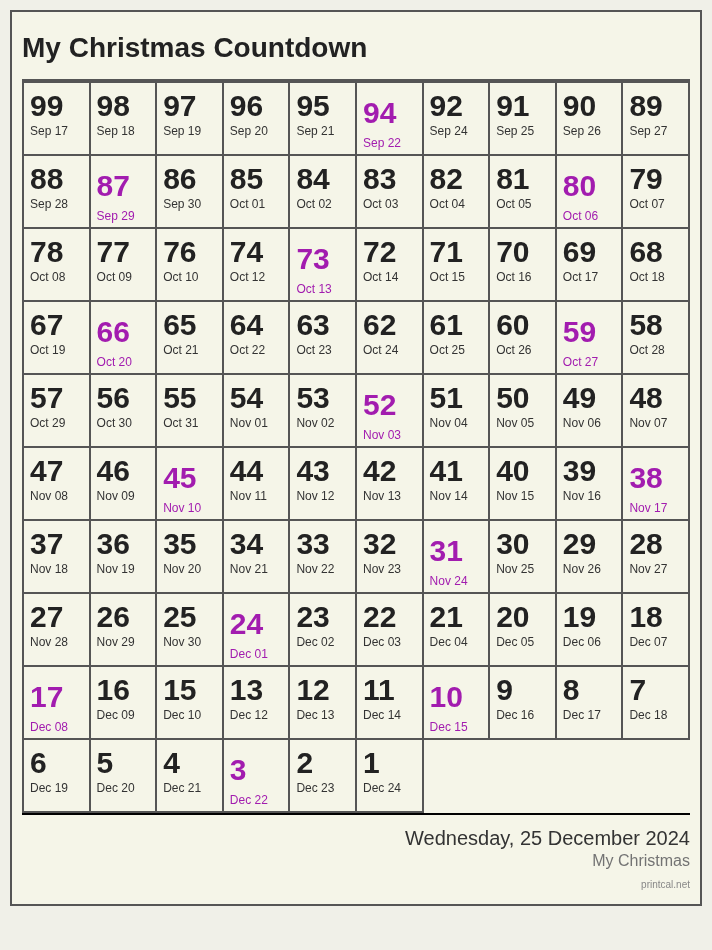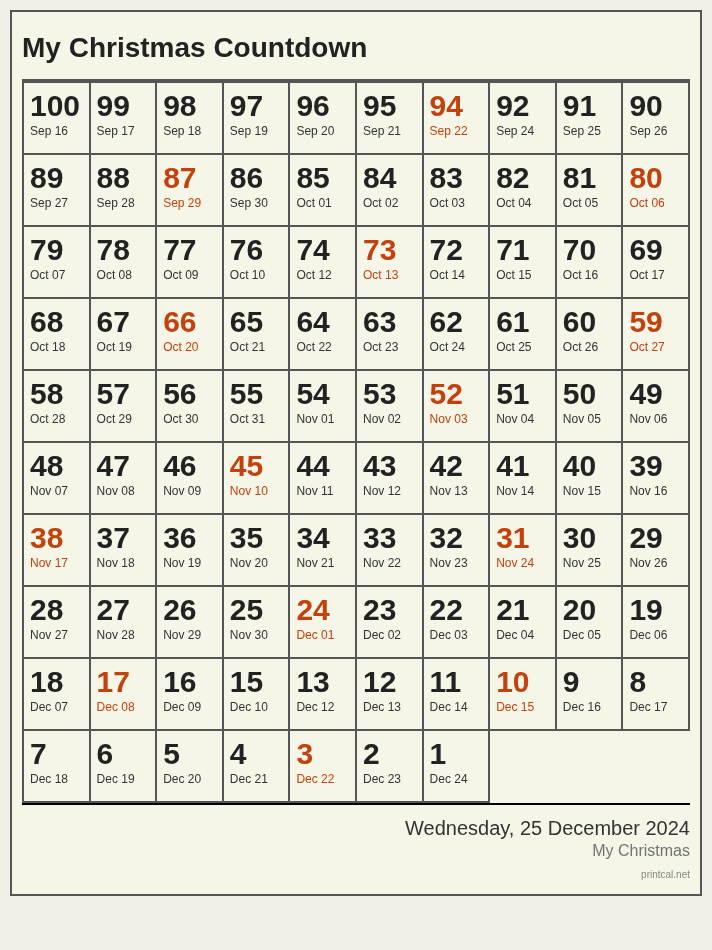--- a/index.html
+++ b/index.html
@@ -47,21 +47,22 @@
       color: #222;
       line-height: 1.1;
     }
     .cell-date {
       font-size: 12px;
       color: #333;
       margin-top: 2px;
     }
     .cell.red .cell-number,
     .cell.red .cell-date {
-      color: #c2410c;
+      color: #a21caf;
+      margin-top: 7px;
     }
     .footer {
       text-align: right;
       padding: 12px 0 4px 0;
       border-top: 2px solid #000000;
     }
     .footer-main {
       font-size: 20px;
       color: #333;
     }
@@ -75,24 +76,20 @@
       color: #888;
       margin-top: 9px;
     }
   </style>
 </head>
 <body>
 
 <div class="calendar-container">
   <div class="calendar-title">My Christmas Countdown</div>
   <div class="grid" id="grid">
-      <div class="cell">
-        <div class="cell-number">100</div>
-        <div class="cell-date">Sep 16</div>
-      </div>
       <div class="cell">
         <div class="cell-number">99</div>
         <div class="cell-date">Sep 17</div>
       </div>
       <div class="cell">
         <div class="cell-number">98</div>
         <div class="cell-date">Sep 18</div>
       </div>
       <div class="cell">
         <div class="cell-number">97</div>

